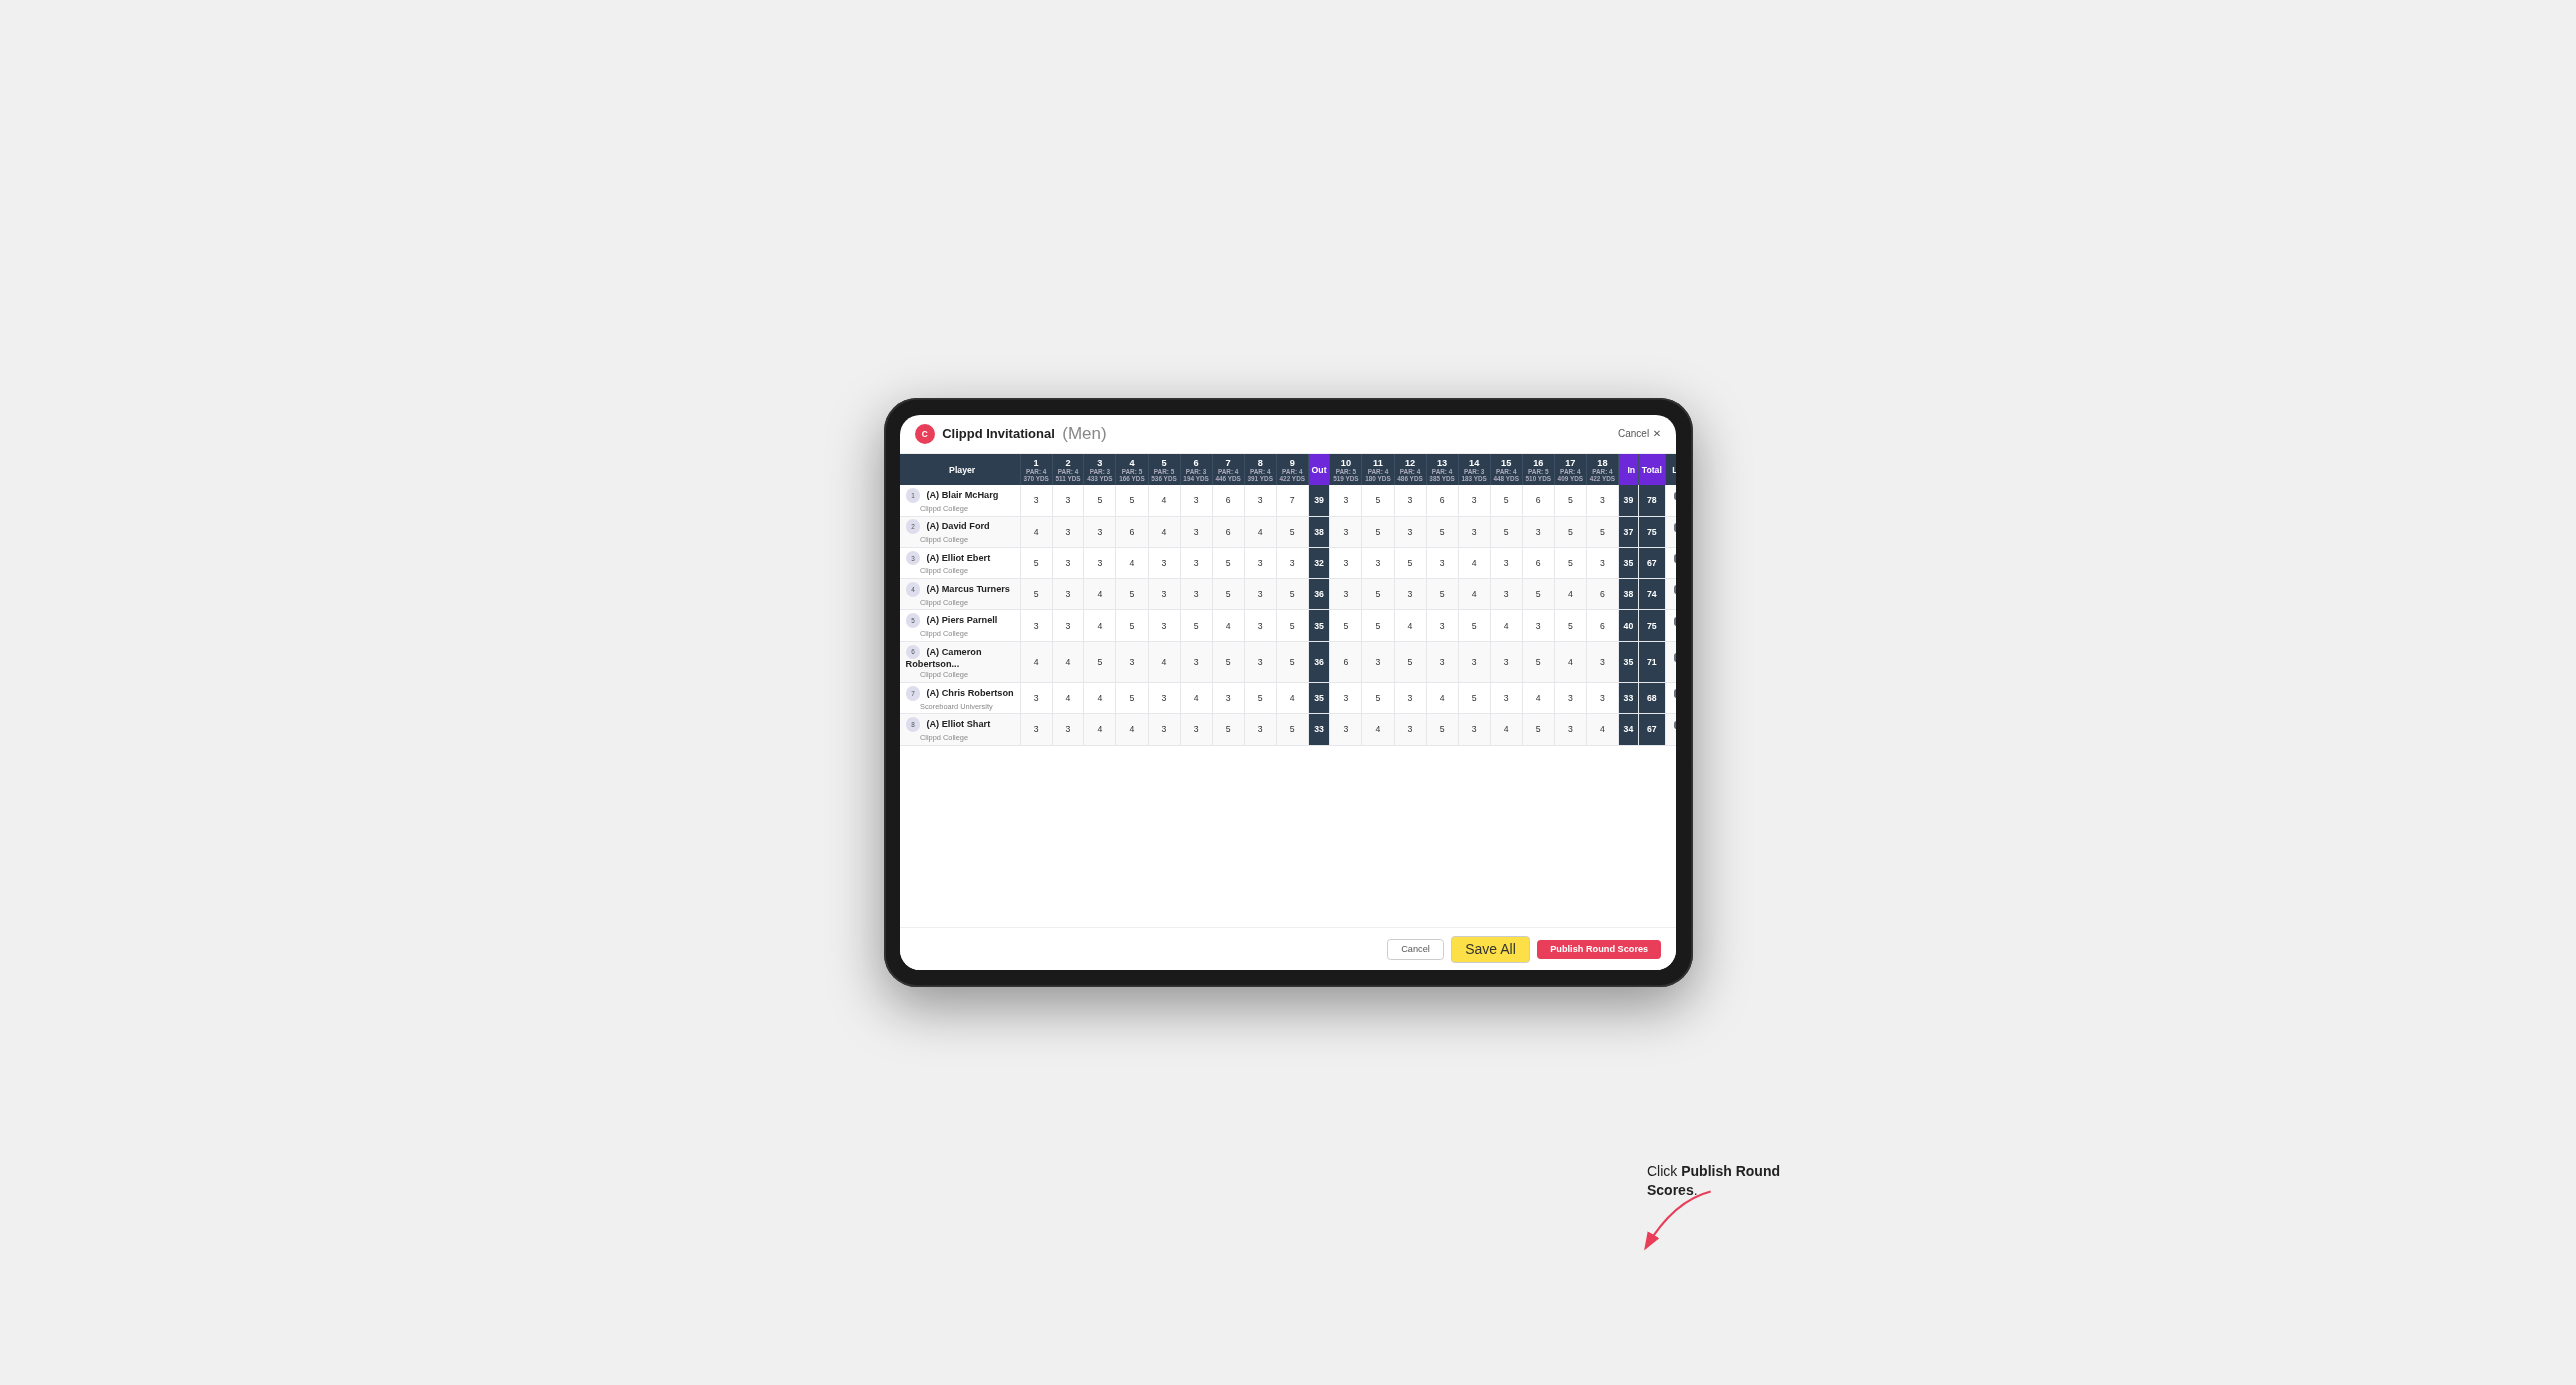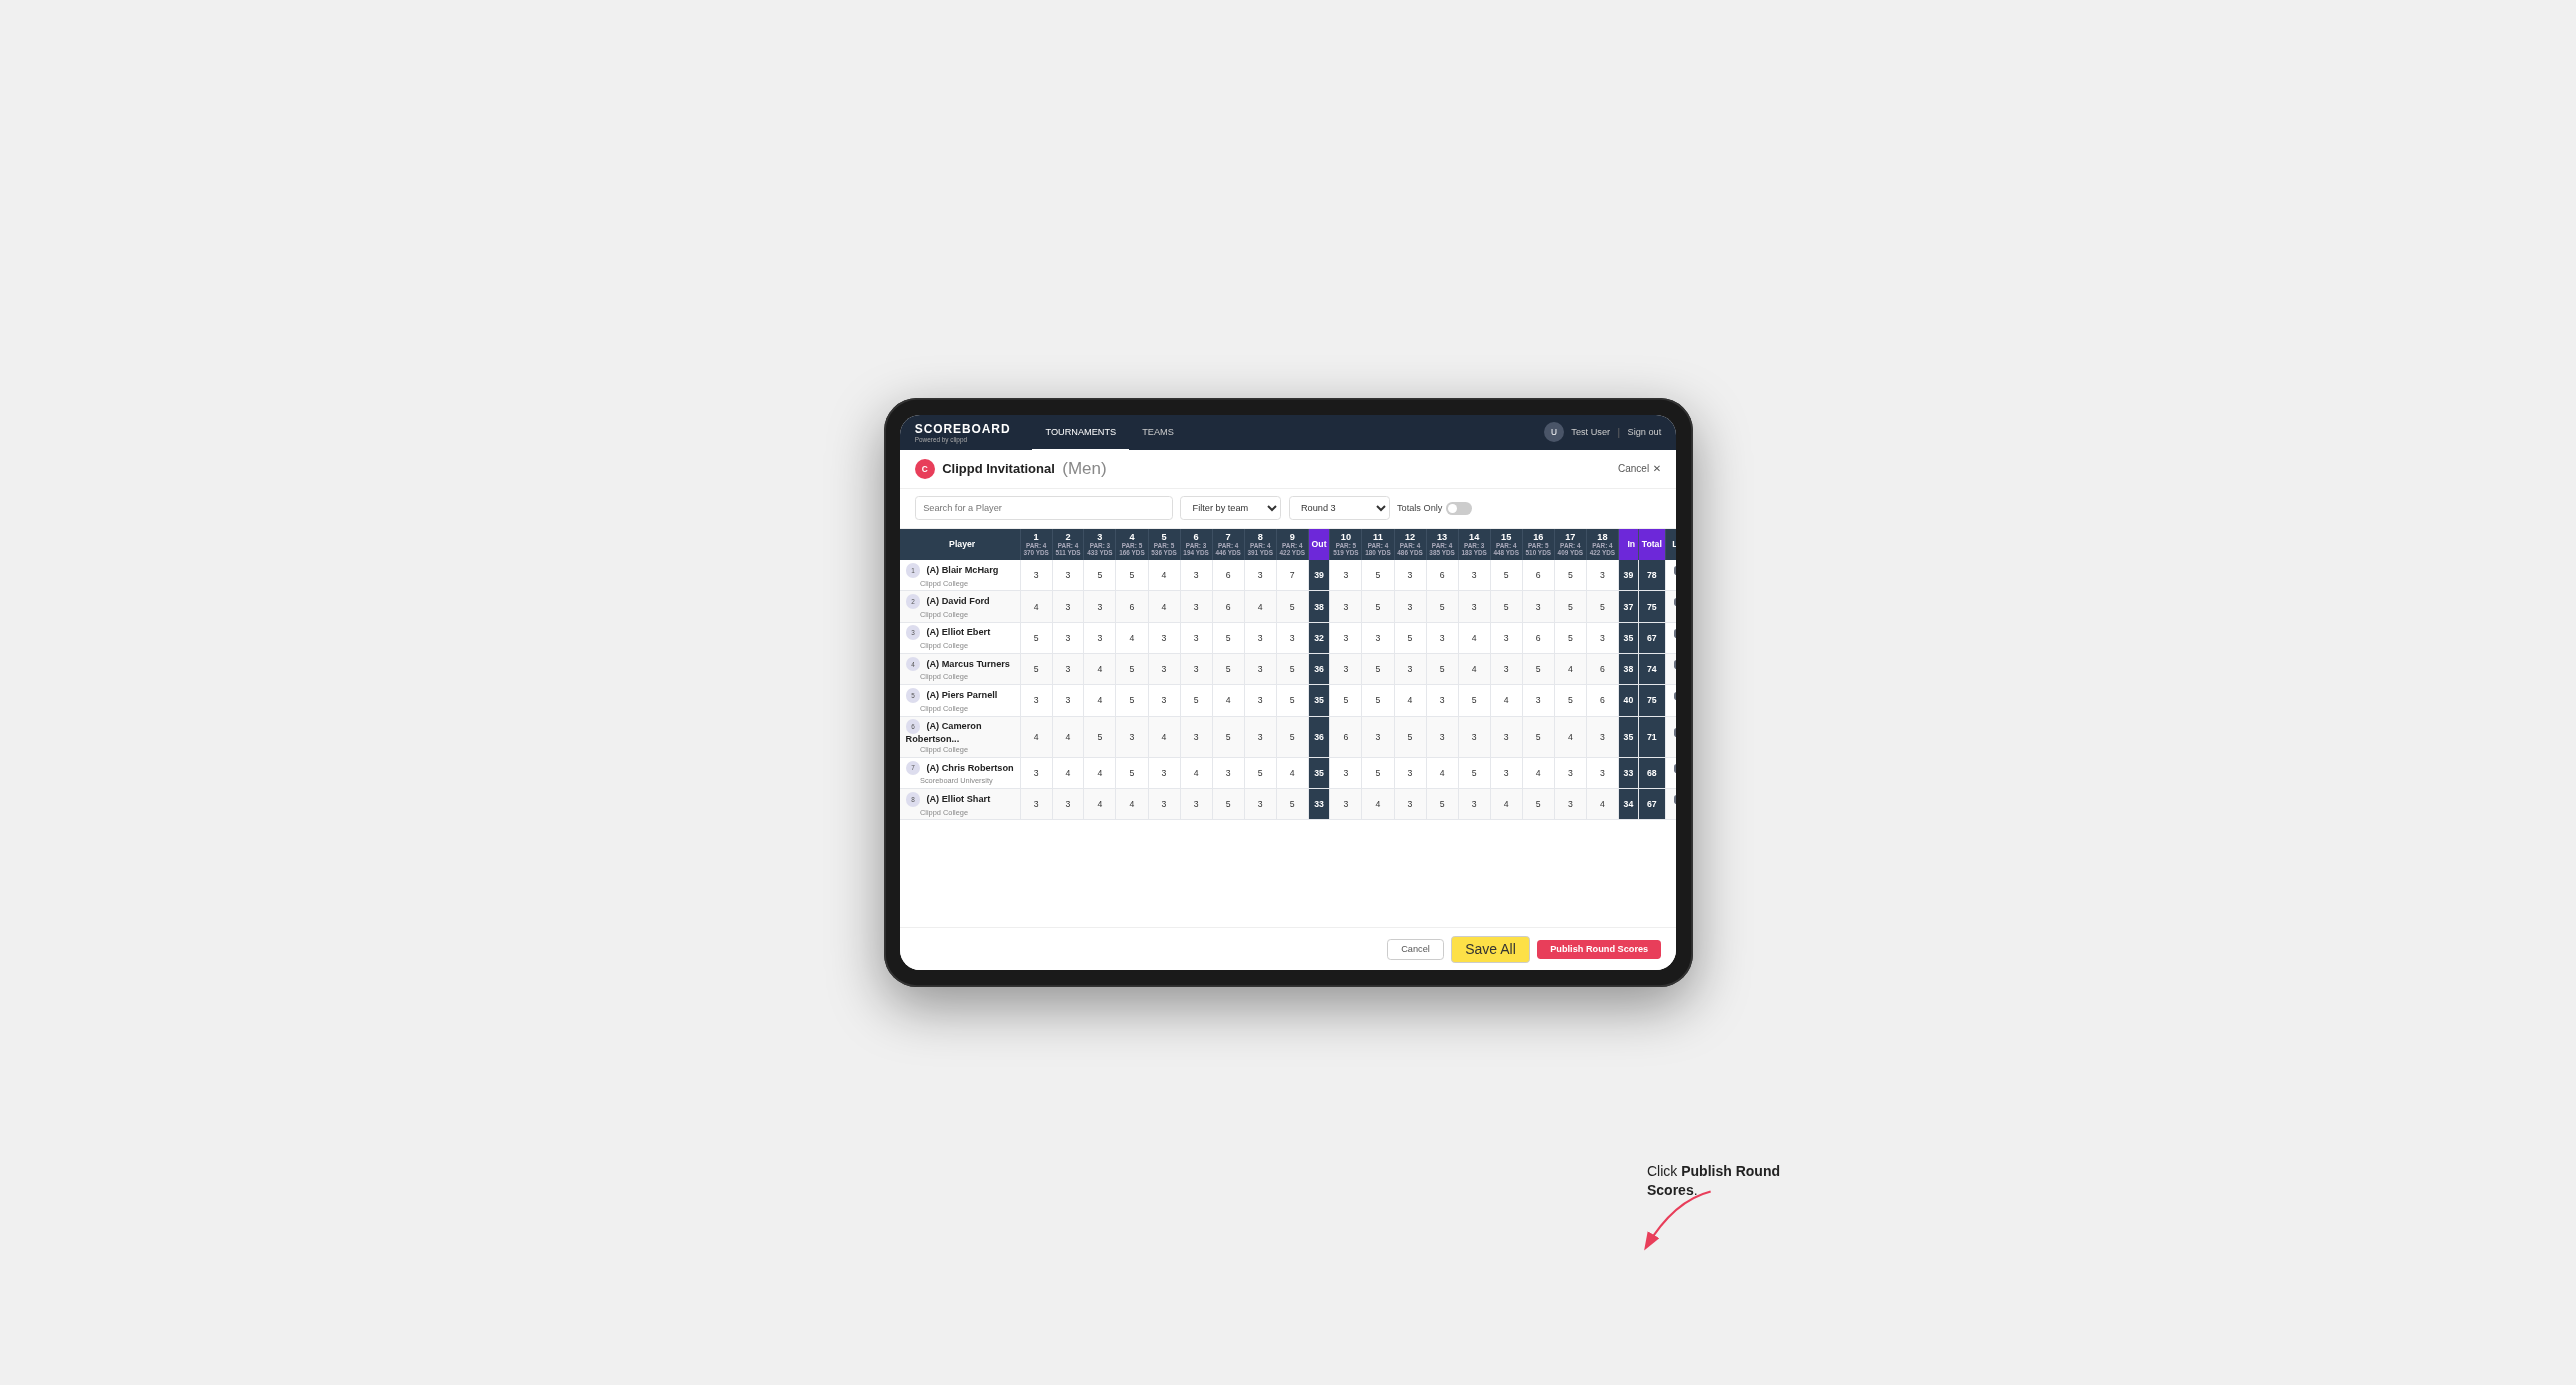--- a/index.html
+++ b/index.html
@@ -367,63 +367,34 @@
   </style>
 </head>
 <body>
 
 <div style="position:relative; display:flex; justify-content:center; align-items:center; min-height:100vh;">
   <div class="device-wrapper">
     <div class="device-frame"></div>
     <div class="device-screen">
       <div class="app-container">
 
-        <div class="top-nav">
-          <div class="logo-area">
-            <span class="logo-title">SCOREBOARD</span>
-            <span class="logo-subtitle">Powered by clippd</span>
-          </div>
-          <div class="nav-links">
-            <div class="nav-link active">TOURNAMENTS</div>
-            <div class="nav-link">TEAMS</div>
-          </div>
-          <div class="nav-right">
-            <div class="user-icon">U</div>
-            <span class="nav-user-text">Test User</span>
-            <span style="color:#666">|</span>
-            <span class="nav-signout">Sign out</span>
-          </div>
-        </div>
 
         <div class="tournament-header">
           <div class="tournament-title-row">
             <div class="clippd-logo-circle">C</div>
             <span class="tournament-name">Clippd Invitational</span>
             <span class="tournament-gender">(Men)</span>
           </div>
           <div class="cancel-btn-header">
             <span>Cancel</span>
             <span>✕</span>
           </div>
         </div>
 
 
-        <div class="filters-row">
-          <input class="search-input" type="text" placeholder="Search for a Player" style="">
-          <select class="filter-select">
-            <option>Filter by team</option>
-          </select>
-          <select class="filter-select">
-            <option>Round 3</option>
-          </select>
-          <div class="totals-only">
-            <span>Totals Only</span>
-            <div class="toggle-switch"></div>
-          </div>
-        </div>
 
         <div class="score-table-wrapper">
           <table class="score-table">
             <thead>
               <tr>
                 <th class="player-col">Player</th>
                 <th><span class="hole-num">1</span><span class="par-info">PAR: 4<br>370 YDS</span></th>
                 <th><span class="hole-num">2</span><span class="par-info">PAR: 4<br>511 YDS</span></th>
                 <th><span class="hole-num">3</span><span class="par-info">PAR: 3<br>433 YDS</span></th>
                 <th><span class="hole-num">4</span><span class="par-info">PAR: 5<br>166 YDS</span></th>

